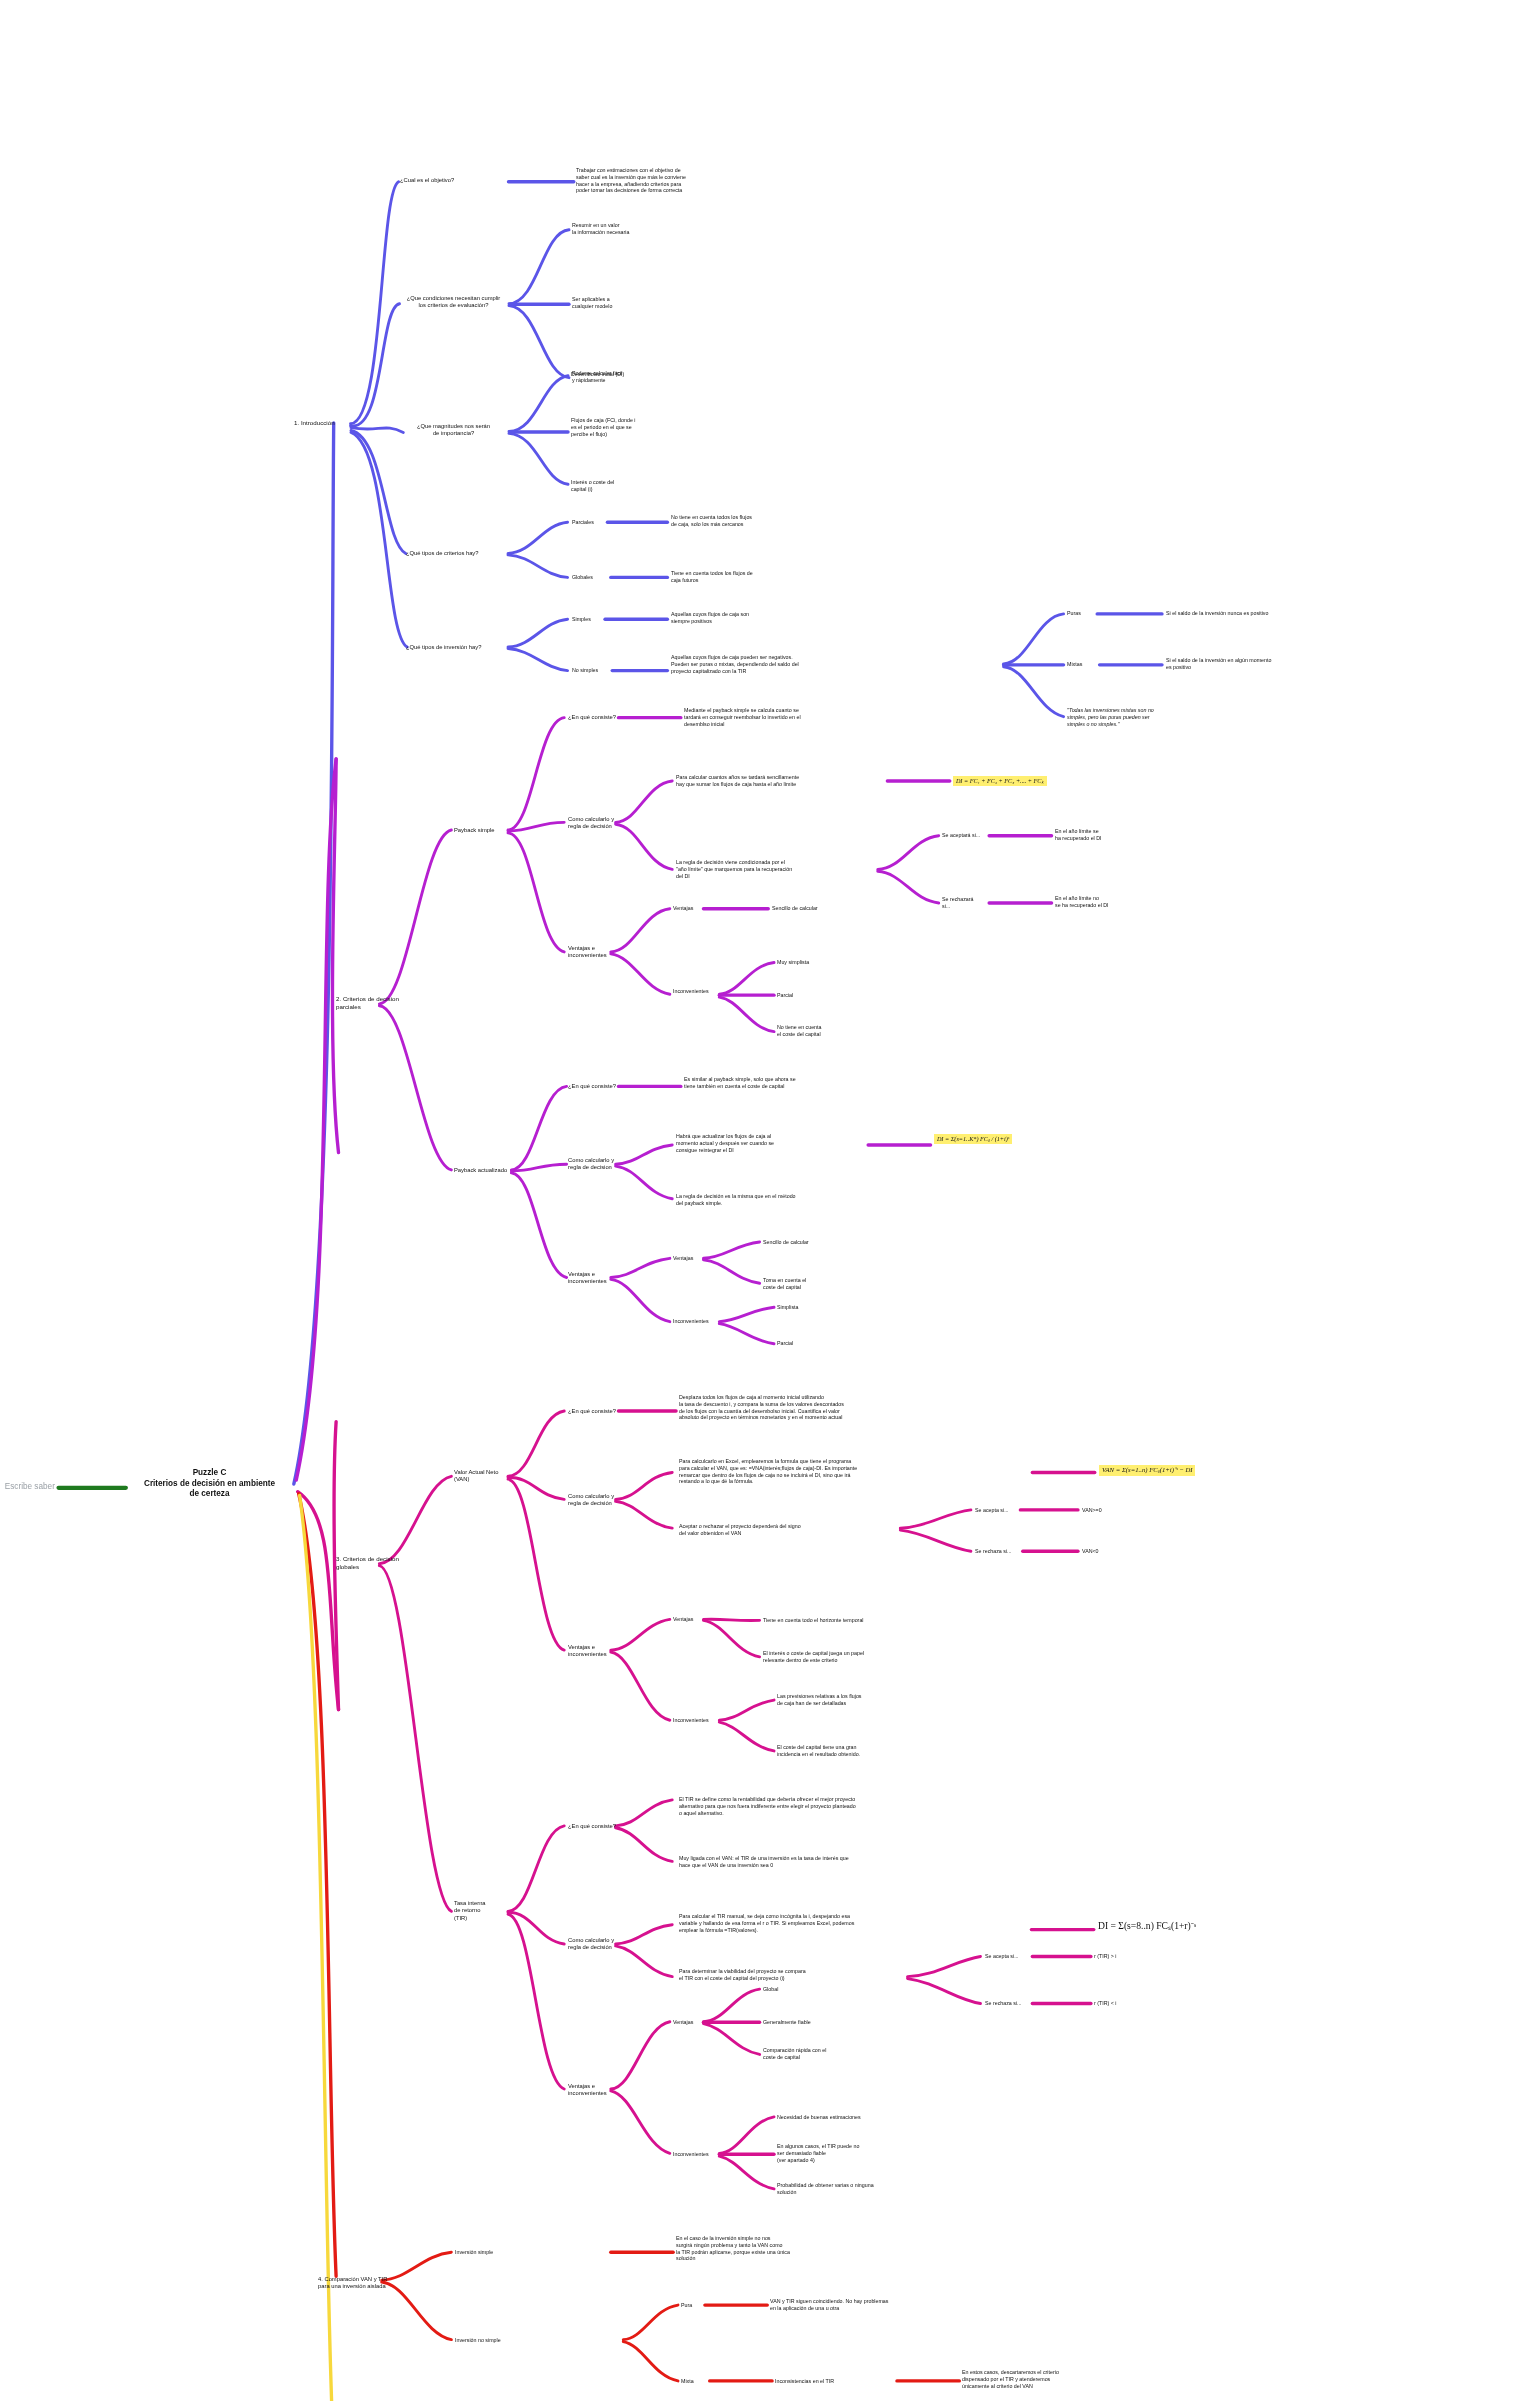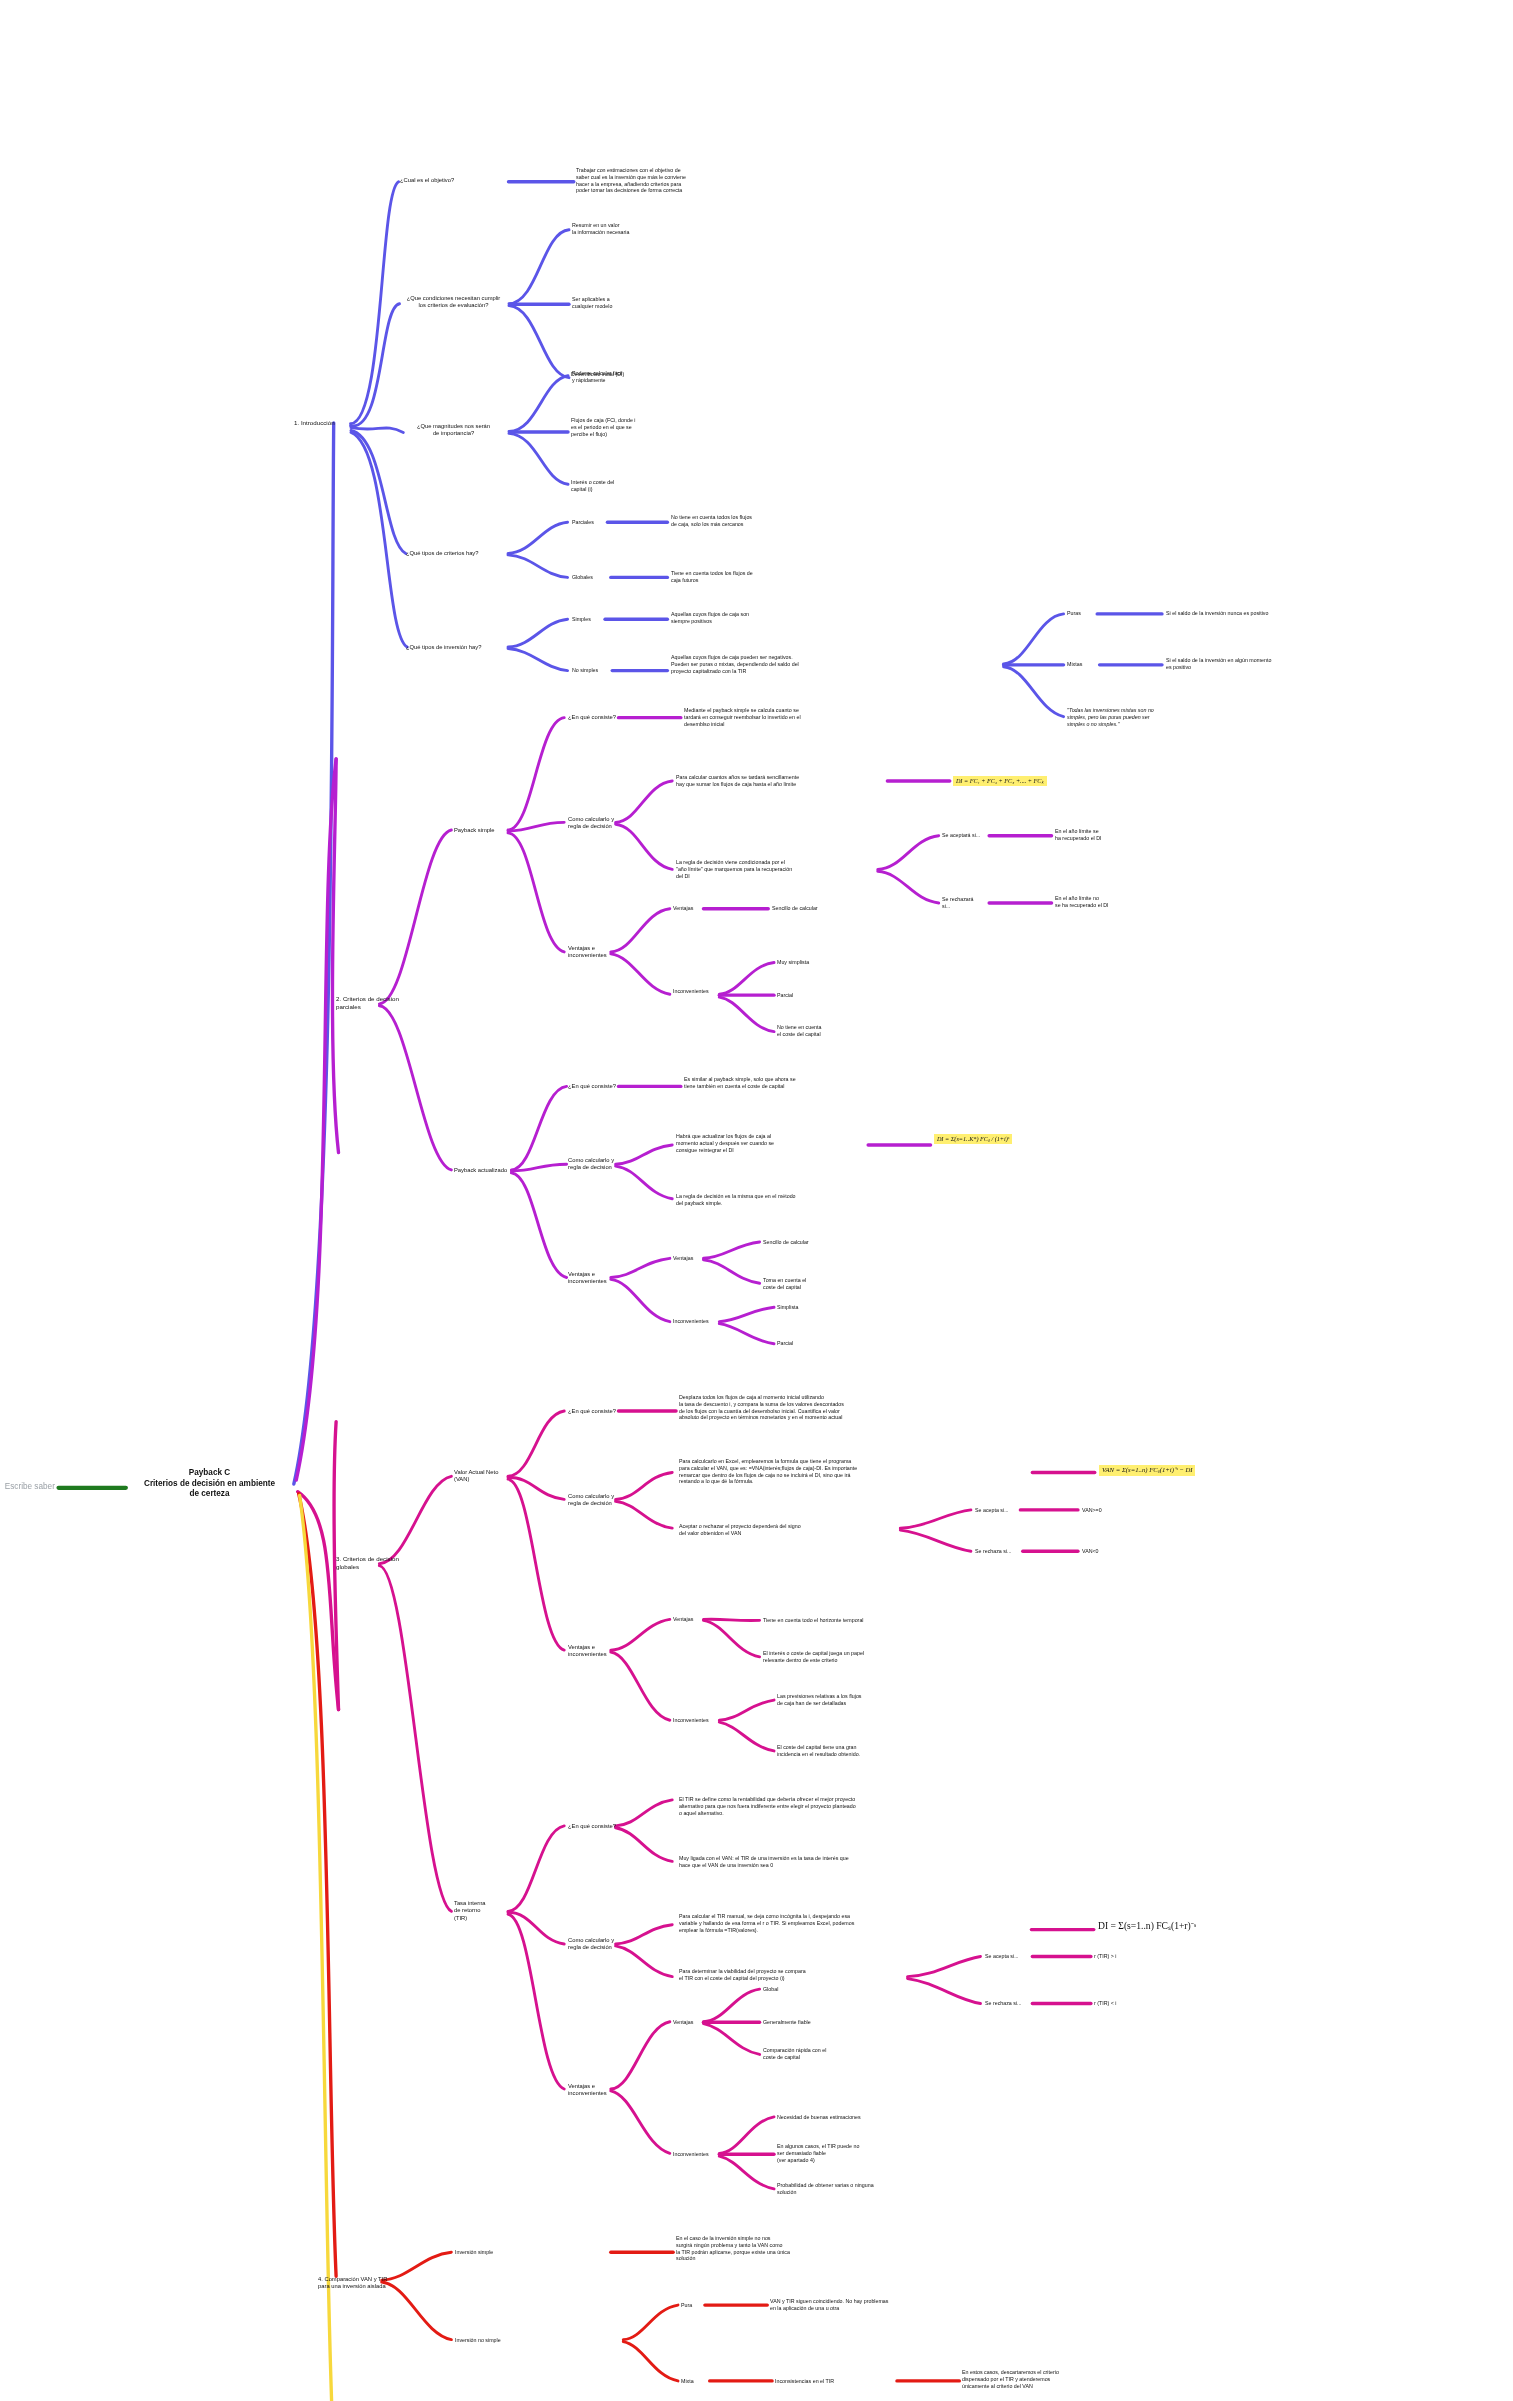--- a/index.html
+++ b/index.html
@@ -180,21 +180,21 @@
         <path d="M1062,5434 C1110,5438 1130,5484 1182,5492" stroke-width="6"></path>
         <path d="M1062,5438 C1110,5450 1130,5576 1182,5592" stroke-width="6"></path>
         <path d="M1700,5592 L1830,5592" stroke-width="7"></path>
 
         <path d="M1032,5692 L1162,5692" stroke-width="7"></path>
       </g>
     </g>
   </svg>
 
   <div class="node ghost" style="left:4.8px;top:1482px;font-size:8.2px;">Escribe saber</div>
-  <div class="node root" style="left:128px;top:1468px;width:163px;font-size:8.2px;">Payback C
+  <div class="node root" style="left:128px;top:1468px;width:163px;font-size:8.2px;">Puzzle C
 Criterios de decisión en ambiente
 de certeza</div>
 
   <div class="node" style="left:294px;top:419px;font-size:6.2px;">1. Introducción</div>
 
   <div class="node" style="left:400px;top:177px;font-size:5.8px;">¿Cual es el objetivo?</div>
   <div class="node" style="left:576px;top:167px;font-size:5.3px;width:144px;">Trabajar con estimaciones con el objetivo de
 saber cual es la inversión que más le conviene
 hacer a la empresa, añadiendo criterios para
 poder tomar las decisiones de forma correcta</div>
@@ -340,21 +340,21 @@
   <div class="node" style="left:679px;top:1796px;font-size:5.3px;width:240px;">El TIR se define como la rentabilidad que debería ofrecer el mejor proyecto
 alternativo para que nos fuera indiferente entre elegir el proyecto planteado
 o aquel alternativo.</div>
   <div class="node" style="left:679px;top:1855px;font-size:5.3px;width:240px;">Muy ligada con el VAN: el TIR de una inversión es la tasa de interés que
 hace que el VAN de una inversión sea 0</div>
   <div class="node" style="left:568px;top:1937px;font-size:5.8px;width:48px;">Como calcularlo y
 regla de decisión</div>
   <div class="node" style="left:679px;top:1913px;font-size:5.3px;width:240px;">Para calcular el TIR manual, se deja como incógnita la i, despejando esa
 variable y hallando de esa forma el r o TIR. Si empleamos Excel, podemos
 emplear la fórmula =TIR(valores).</div>
-  <div class="node formula-plain" style="left:1098px;top:1920px;font-size:9.6px;">DI = Σ(s=1..n) FCₛ(1+r)⁻ˢ</div>
+  <div class="node formula-plain" style="left:1098px;top:1920px;font-size:9.6px;">DI = Σ(s=8..n) FCₛ(1+r)⁻ˢ</div>
   <div class="node" style="left:679px;top:1968px;font-size:5.3px;width:231px;">Para determinar la viabilidad del proyecto se compara
 el TIR con el coste del capital del proyecto (i)</div>
   <div class="node" style="left:985px;top:1953px;font-size:5.3px;">Se acepta si...</div>
   <div class="node" style="left:1094px;top:1953px;font-size:5.3px;">r (TIR) &gt; i</div>
   <div class="node" style="left:985px;top:2000px;font-size:5.3px;">Se rechaza si...</div>
   <div class="node" style="left:1094px;top:2000px;font-size:5.3px;">r (TIR) &lt; i</div>
   <div class="node" style="left:568px;top:2083px;font-size:5.8px;width:48px;">Ventajas e
 inconvenientes</div>
   <div class="node" style="left:673px;top:2019px;font-size:5.3px;">Ventajas</div>
   <div class="node" style="left:763px;top:1986px;font-size:5.3px;width:120px;">Global</div>

